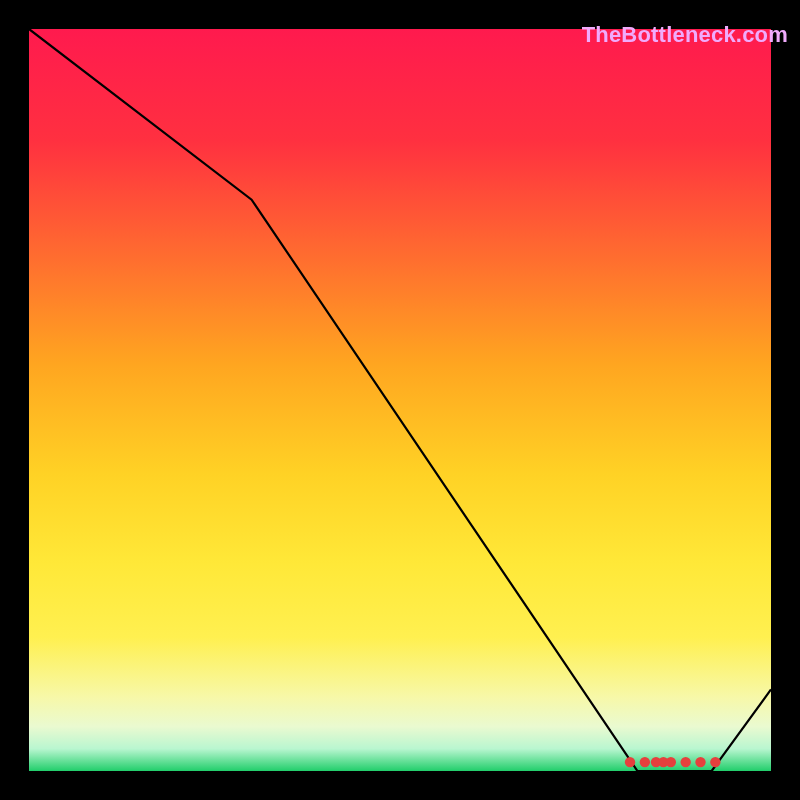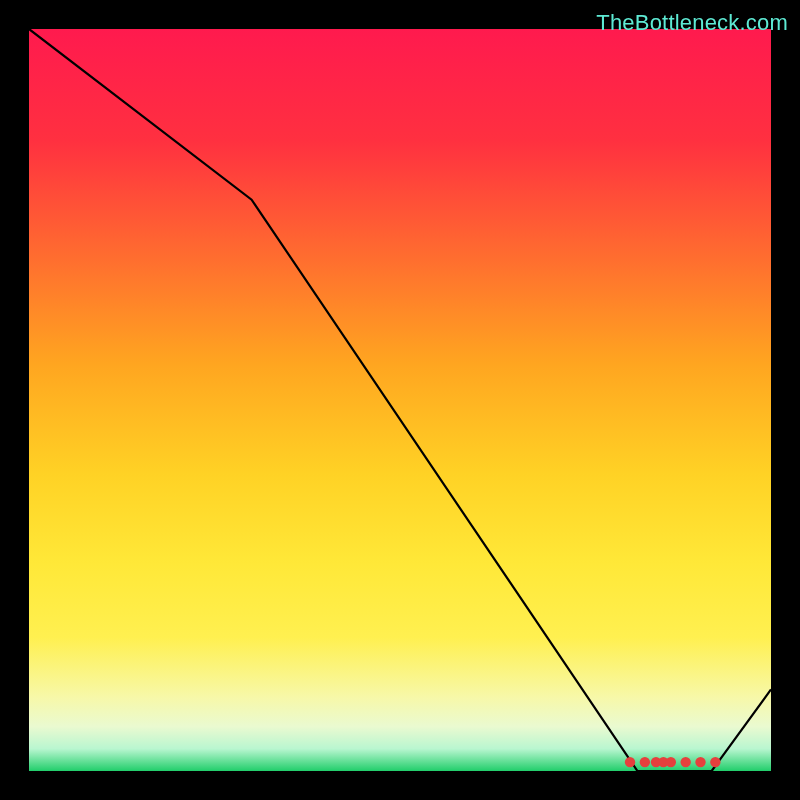--- a/index.html
+++ b/index.html
@@ -25,25 +25,25 @@
     height: 742px;
     overflow: hidden;
   }
   .plot-area svg {
     display: block;
     width: 742px;
     height: 742px;
   }
   .watermark {
     position: absolute;
-    top: 10px;
+    top: 22px;
     right: 12px;
-    color: #5eead4;
+    color: #f0abfc;
     font-size: 22px;
-    font-weight: 400;
+    font-weight: 700;
     letter-spacing: 0.2px;
   }
 </style>
 </head>
 <body>
 
 <div class="canvas">
   <div class="plot-area">
     <svg viewBox="0 0 742 742">
       <defs>

